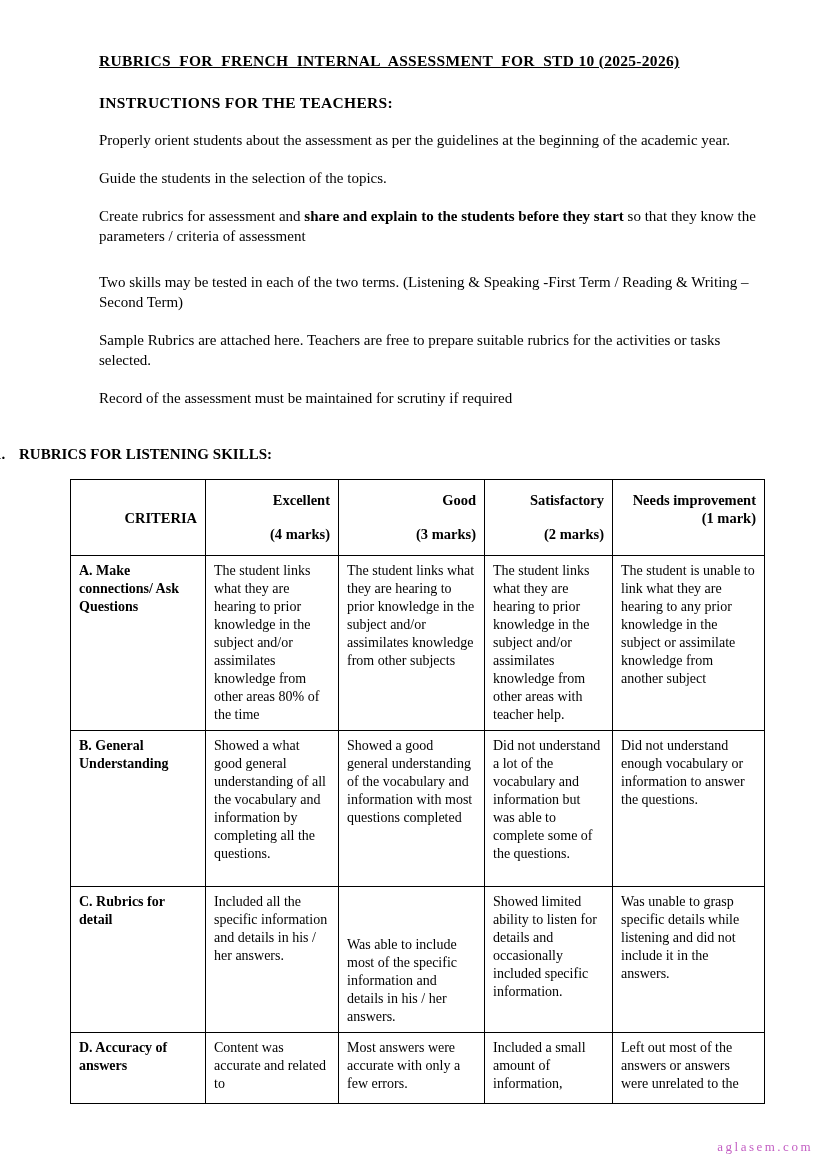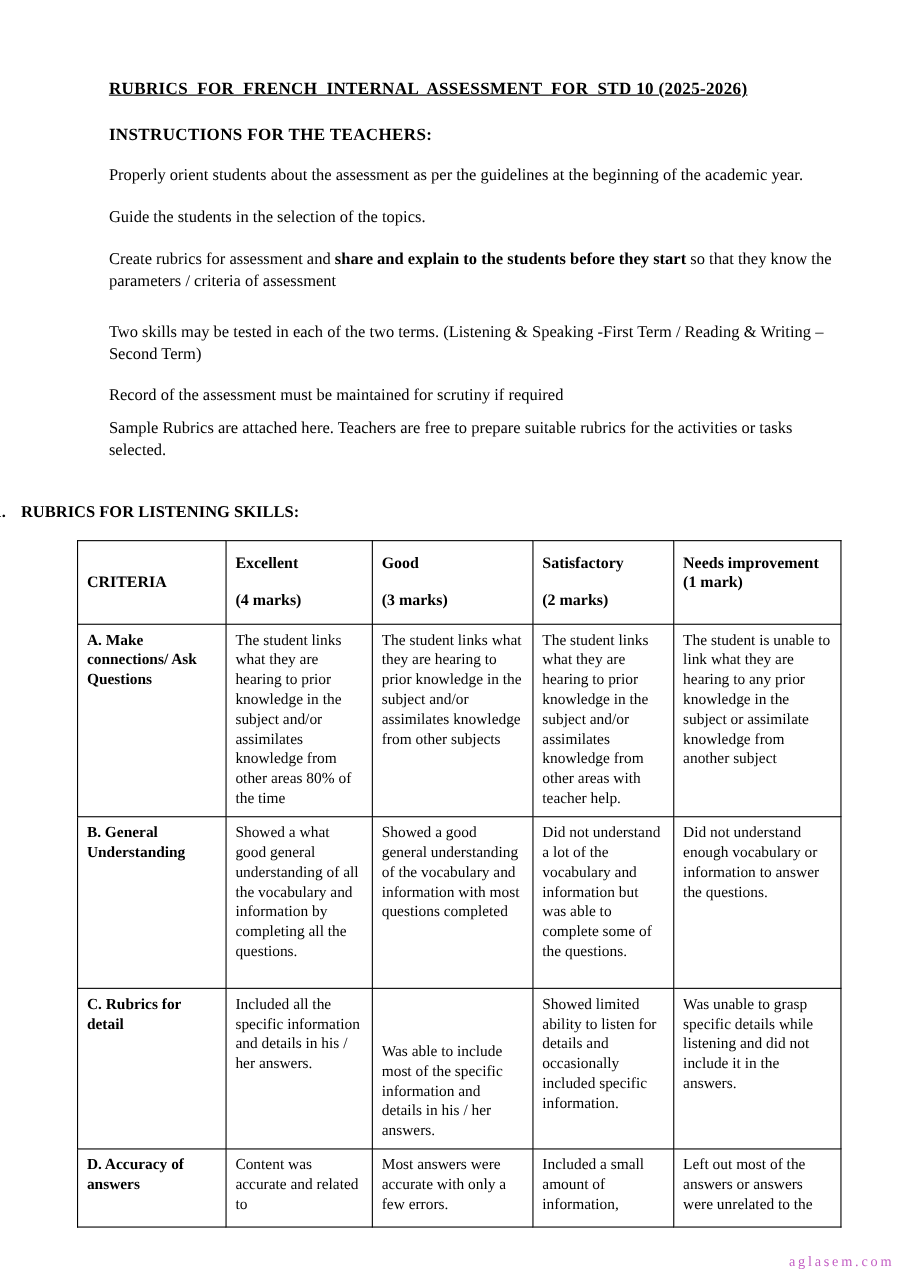--- a/index.html
+++ b/index.html
@@ -8,21 +8,21 @@
   .page {
     position: relative;
     width: 827px;
     height: 1169px;
     margin: 0 auto;
     background: #ffffff;
     color: #000000;
     font-family: "Liberation Serif", "DejaVu Serif", serif;
     overflow: hidden;
   }
-  .content { padding: 72px 60px 0 99px; }
+  .content { padding: 52px 60px 0 99px; }
 
   .doc-title {
     font-size: 15.5px;
     font-weight: bold;
     text-decoration: underline;
     white-space: pre-wrap;
     letter-spacing: 0.3px;
     margin-bottom: 24px;
   }
   .instructions-heading {
@@ -58,21 +58,21 @@
     vertical-align: top;
     padding: 6px 8px;
     font-size: 14px;
     line-height: 18px;
     text-align: left;
     font-weight: normal;
     word-wrap: break-word;
   }
   .rubric-table th.header-cell {
     font-weight: bold;
-    text-align: left;
+    text-align: right;
     padding-top: 11px;
     font-size: 14.5px;
     line-height: 18px;
   }
   .rubric-table th.criteria-header { vertical-align: middle; padding-top: 6px; }
   .h-sub { margin-top: 16px; }
   .no-gap .h-sub { margin-top: 0; }
   td.criteria-cell { font-weight: bold; }
   td.pt1 { }
   td.pt2 { padding-top: 49px; }
@@ -102,23 +102,23 @@
     <div class="instructions-heading">INSTRUCTIONS FOR THE TEACHERS:</div>
 
     <p class="para">Properly orient students about the assessment as per the guidelines at the beginning of the academic year.</p>
 
     <p class="para">Guide the students in the selection of the topics.</p>
 
     <p class="para mb-26"><span>Create rubrics for assessment and </span><strong>share and explain to the students before they start</strong><span> so that they know the parameters / criteria of assessment</span></p>
 
     <p class="para">Two skills may be tested in each of the two terms. (Listening &amp; Speaking -First Term / Reading &amp; Writing – Second  Term)</p>
 
+    <p class="para">Sample Rubrics are attached here. Teachers are free to prepare suitable rubrics for the activities or tasks selected.</p>
+
     <p class="para mb-10">Record of the assessment must be maintained for scrutiny if required</p>
-
-    <p class="para">Sample Rubrics are attached here. Teachers are free to prepare suitable rubrics for the activities or tasks selected.</p>
 
   </div>
 
   <div class="section-heading">
     <span class="section-number">1.</span>
     <span class="section-title">RUBRICS FOR LISTENING SKILLS:</span>
   </div>
 
   <table class="rubric-table">
     <colgroup>

